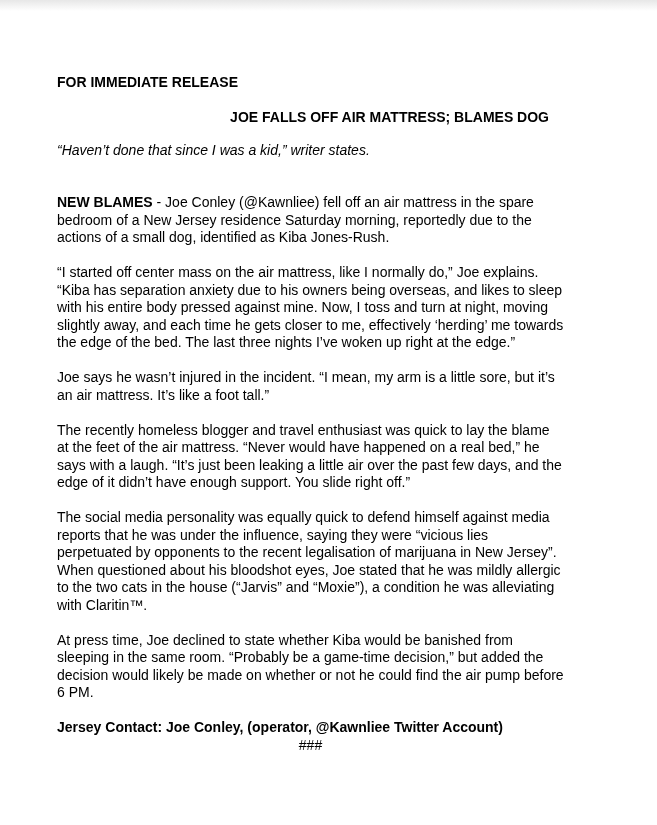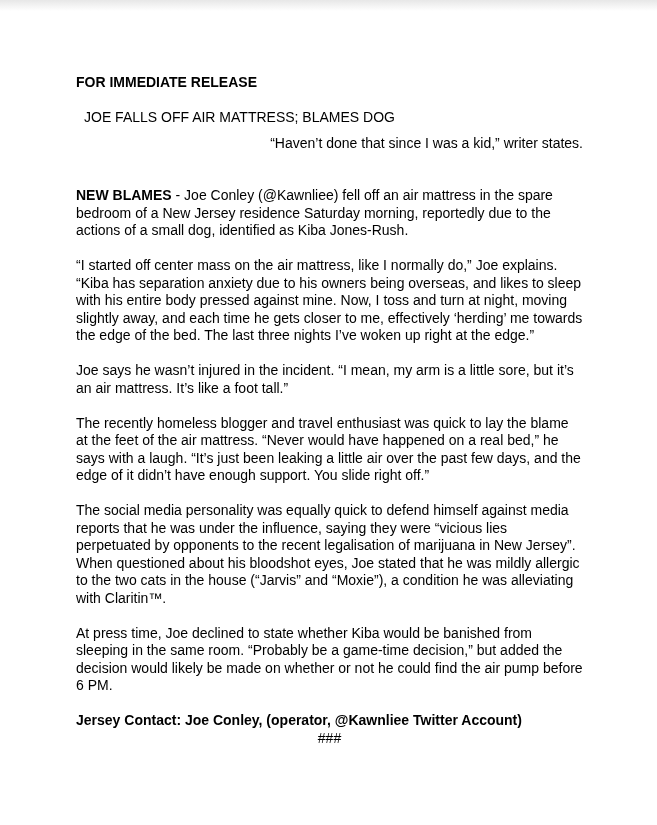--- a/index.html
+++ b/index.html
@@ -20,39 +20,40 @@
   .top-shade {
     position: absolute;
     top: 0;
     left: 0;
     right: 0;
     height: 11px;
     background: linear-gradient(to bottom, #e7e7e7 0%, rgba(255,255,255,0) 100%);
     pointer-events: none;
   }
   .content {
-    padding: 74px 75px 0 76px;
+    padding: 74px 75px 0 57px;
     width: 507px;
     box-sizing: content-box;
   }
   .content p {
     margin: 0 0 17.5px 0;
   }
   .release-line {
     font-weight: bold;
   }
   .headline {
     font-size: 14px;
-    font-weight: normal;
-    text-align: left;
-    margin: 8px;
+    font-weight: bold;
+    text-align: right;
+    margin: 15px;
     line-height: 17.5px;
   }
   .subhead {
-    text-align: right;
+    font-style: italic;
+    text-align: left;
     margin: 0 0 35px 0 !important;
   }
   .dateline {
     font-weight: bold;
   }
   .media-contact {
     font-weight: bold;
     margin: 0 !important;
   }
   .end-mark {

